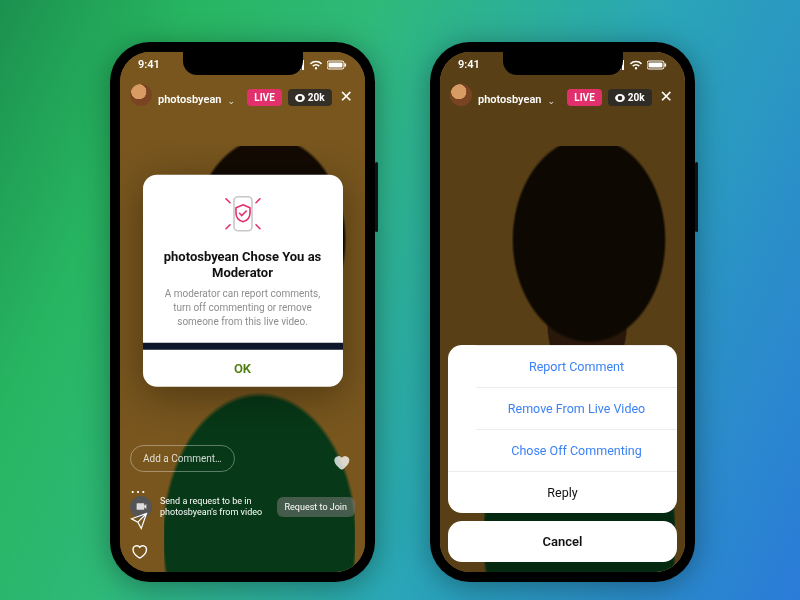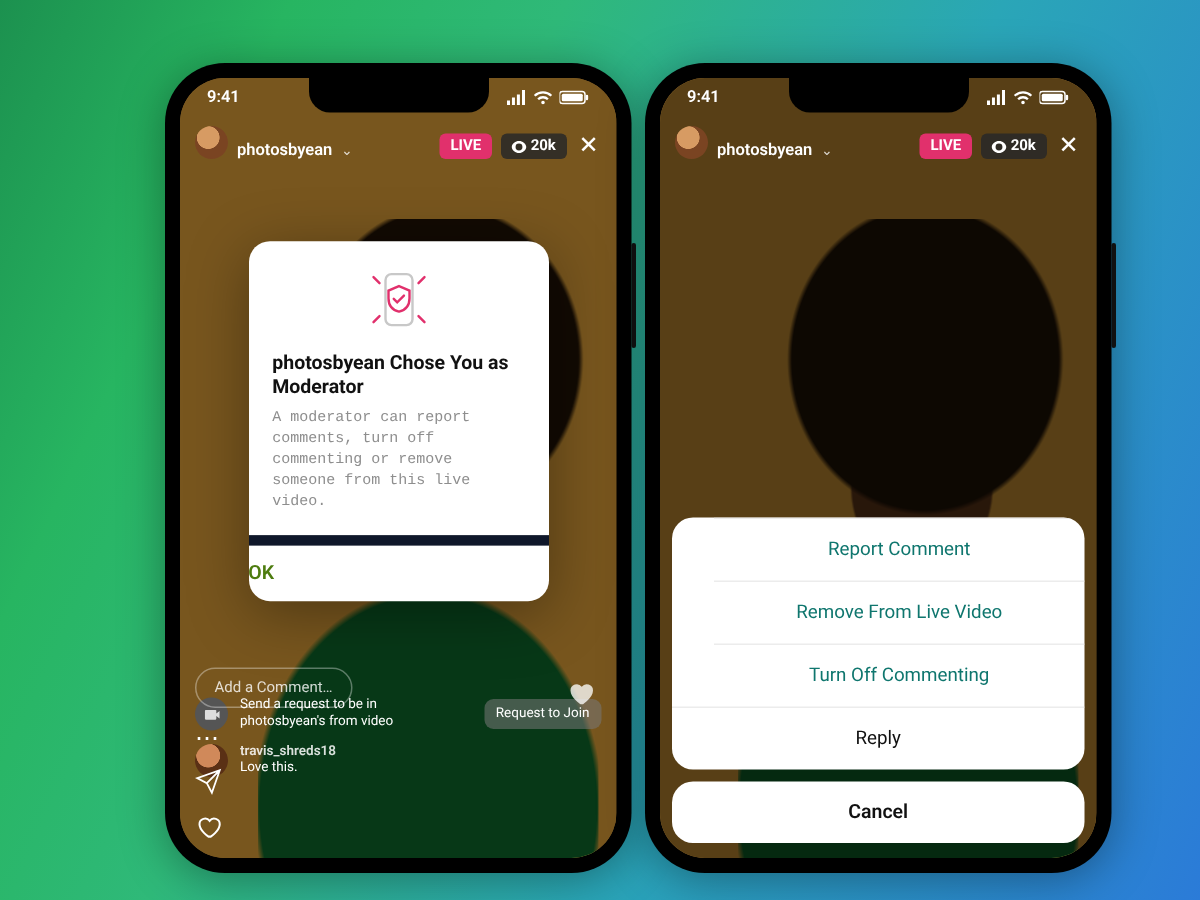--- a/index.html
+++ b/index.html
@@ -14,21 +14,21 @@
     width: 800px;
     height: 600px;
     background: linear-gradient(115deg, #1c914f 0%, #27b561 18%, #2fb979 35%, #2aa6b7 62%, #2b7bd8 100%);
     position: relative;
   }
 
   
   .phone {
     position: absolute;
     top: 42px;
-    width: 311px;
+    width: 265px;
     height: 540px;
     border-radius: 40px;
     background: #000;
     box-shadow: 0 4px 30px rgba(0,0,0,.35);
   }
   .phone.left  { left: 110px; }
   .phone.right { left: 430px; }
   .phone::before { 
     content:"";
     position:absolute; right:-3px; top:120px; width:3px; height:70px;
@@ -152,38 +152,38 @@
   }
   .footer svg, .footer .glyph { color:#fff; }
   .glyph { font-size:16px; line-height:1; }
 
   
   .modal {
     position:absolute; left:50%; top:44%;
     transform:translate(-50%,-50%);
     width:200px;
     background:#fff; border-radius:14px;
-    text-align:left;
+    text-align:center;
     z-index:45;
     box-shadow:0 8px 40px rgba(0,0,0,.35);
     overflow:hidden;
   }
   .modal .modal-body { padding:18px 16px 14px; }
   .modal .ico {
     width:46px; height:46px; margin:0 auto 10px;
     position:relative;
   }
   .modal h3 {
     margin:4px 0 6px;
     font-size:13px; font-weight:700; color:#111;
     line-height:1.25;
   }
   .modal p {
     margin:0;
-    font-size:10px; color:#8e8e8e; line-height:1.4;font-family:Liberation Mono, monospace;
+    font-size:10px; color:#8e8e8e; line-height:1.4;
   }
   .modal .ok {
     border-top:7px solid #0f172a;
     color:#4d7c0f;
     font-size:13px; font-weight:600;
     padding:11px 0;
   }
 
   
   .sheet-wrap {
@@ -205,21 +205,21 @@
     background: radial-gradient(circle at 42% 34%, #efae5a 0 32%, #b86b24 34% 60%, #18341b 62% 100%);
   }
   .sheet .head .suser { font-size:12px; font-weight:700; color:#111; }
   .sheet .head .sname { font-size:10px; color:#9a9a9a; margin-top:2px; }
   .sheet .row {
     border-top:1px solid #ececec;
     padding:13px 0;
     font-size:12.5px;
     color:#111;
   }
-  .sheet .row.destructive { color:#0f766e;margin-left:28px; }
+  .sheet .row.destructive { color:#3b82f6;margin-left:28px; }
   .cancel {
     margin-top:8px;
     background:#fff;
     border-radius:14px;
     padding:13px 0;
     text-align:center;
     font-size:13px; font-weight:600; color:#111;
   }
 </style>
 </head>
@@ -279,27 +279,20 @@
             <svg width="13" height="13" viewBox="0 0 24 24">
                 <path fill="#ddd" d="M17 10.5V7a1 1 0 00-1-1H4a1 1 0 00-1 1v10a1 1 0 001 1h12a1 1 0 001-1v-3.5l4 3V7.5z"></path>
               </svg>
           </div>
           <div class="ctext">
             <span>Send a request to be in</span>
             <span>photosbyean's from video</span>
           </div>
           <div class="reqjoin">Request to Join</div>
         </div>
-        <div class="comment">
-          <div class="cava" style="background:radial-gradient(circle at 40% 35%,#d0895a 0 40%,#5a3015 42% 100%)"></div>
-          <div class="ctext">
-            <span class="who">travis_shreds18</span>
-            <span>Love this.</span>
-          </div>
-        </div>
       </div>
 
       <div class="footer">
         <div class="compose">Add a Comment…</div>
         <span class="glyph">⋯</span>
         <svg width="18" height="18" viewBox="0 0 24 24">
             <path fill="none" stroke="#fff" stroke-width="1.6" d="M22 2L10.5 13.5M22 2l-7 20-4.5-8.5L2 9z"></path>
           </svg>
         <svg width="18" height="18" viewBox="0 0 24 24">
             <path fill="none" stroke="#fff" stroke-width="1.8" d="M12 21s-8-5.3-8-11a5 5 0 019-3 5 5 0 019 3c0 5.7-8 11-8 11z"></path>
@@ -366,21 +359,21 @@
             </svg>
           <span>20k</span>
         </span>
         <span class="x-btn">✕</span>
       </div>
 
       <div class="sheet-wrap">
         <div class="sheet">
           <div class="row destructive">Report Comment</div>
           <div class="row destructive">Remove From Live Video</div>
-          <div class="row destructive">Turn Off Commenting</div>
+          <div class="row destructive">Chose Off Commenting</div>
           <div class="row">Reply</div>
         </div>
         <div class="cancel">Cancel</div>
       </div>
 
       <div class="notch"></div>
     </div>
   </div>
 
 </div>

